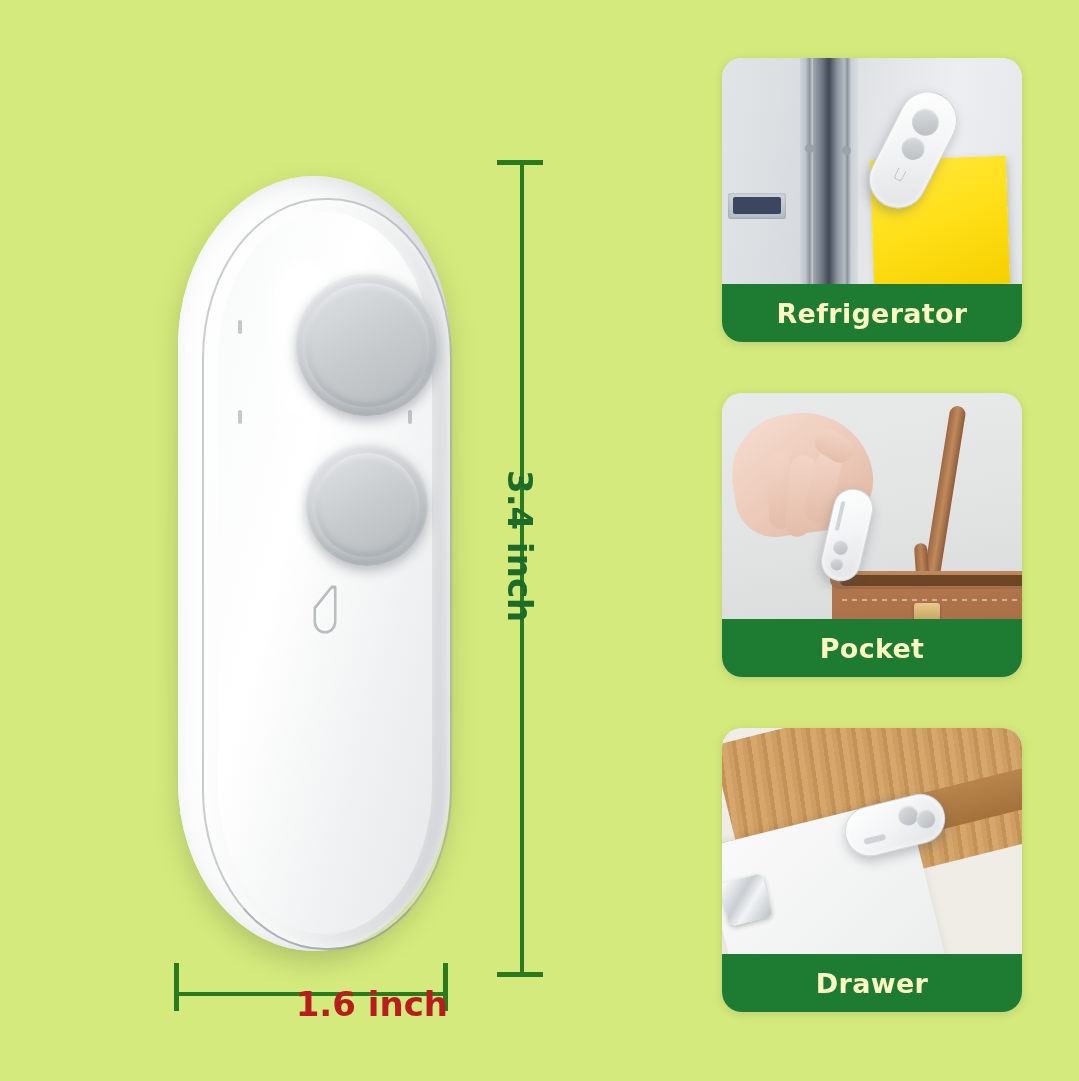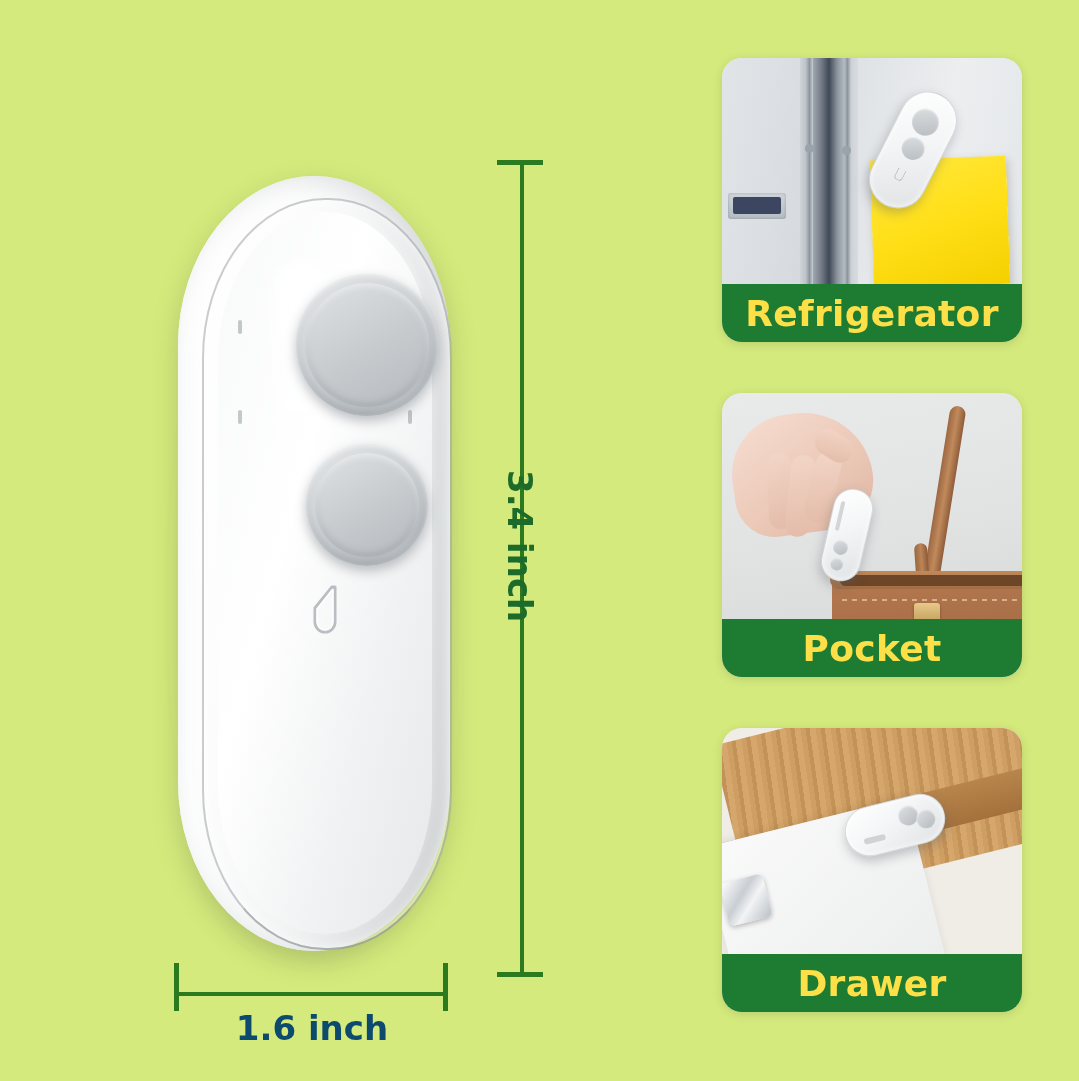--- a/index.html
+++ b/index.html
@@ -86,43 +86,43 @@
     position:absolute;left:540px;top:470px;
     color:#1d6b2a;font-size:34px;font-weight:bold;
     font-family:"DejaVu Sans",sans-serif;
     transform-origin:left top;transform:rotate(90deg);
     white-space:nowrap;
   }
   .dim-h-main{left:176px;top:992px;width:271px;height:4px;}
   .dim-h-cap-l{left:174px;top:963px;width:5px;height:48px;}
   .dim-h-cap-r{left:443px;top:963px;width:5px;height:48px;}
   .dim-h-label{
-    position:absolute;left:176px;top:1008px;width:272px;text-align:center;
-    color:#0c4a6e;font-size:34px;font-weight:bold;
+    position:absolute;left:176px;top:984px;width:272px;text-align:right;
+    color:#b91c1c;font-size:34px;font-weight:bold;
     font-family:"DejaVu Sans",sans-serif;white-space:nowrap;
   }
 
   
   .card{
     position:absolute;left:722px;width:300px;height:284px;
     border-radius:20px;overflow:hidden;
     background:#e9ebec;
     box-shadow:0 2px 8px rgba(110,120,80,.25);
   }
   .card.c1{top:58px;}
   .card.c2{top:393px;}
   .card.c3{top:728px;}
   .photo{position:absolute;left:0;top:0;right:0;bottom:58px;overflow:hidden;}
   .banner{
     position:absolute;left:0;right:0;bottom:0;height:58px;
     background:#1e7b32;
     display:flex;align-items:center;justify-content:center;
   }
   .banner span{
-    color:#fde047;font-size:36px;font-weight:bold;
+    color:#fef9c3;font-size:27px;font-weight:bold;
     font-family:"DejaVu Sans",sans-serif;letter-spacing:.3px;
   }
 
   
   .fridge-bg{position:absolute;inset:0;background:linear-gradient(100deg,#e8eaec 0%,#dfe2e5 40%,#eceef0 70%,#e4e7ea 100%);}
   .fridge-door-l{position:absolute;left:0;top:0;width:78px;height:100%;background:linear-gradient(100deg,#e2e5e8,#d6dade);}
   .fridge-gap{position:absolute;left:78px;top:0;width:58px;height:100%;
     background:linear-gradient(90deg,#cfd4d9 0%,#aeb5bd 18%,#6f7783 38%,#3f4856 50%,#8b939c 64%,#c6ccd2 82%,#d8dce0 100%);}
   .fridge-handle{position:absolute;top:0;width:7px;height:100%;background:linear-gradient(90deg,#b9c0c7,#8d959e,#c8ced4);}
   .fh1{left:84px;} .fh2{left:122px;}

